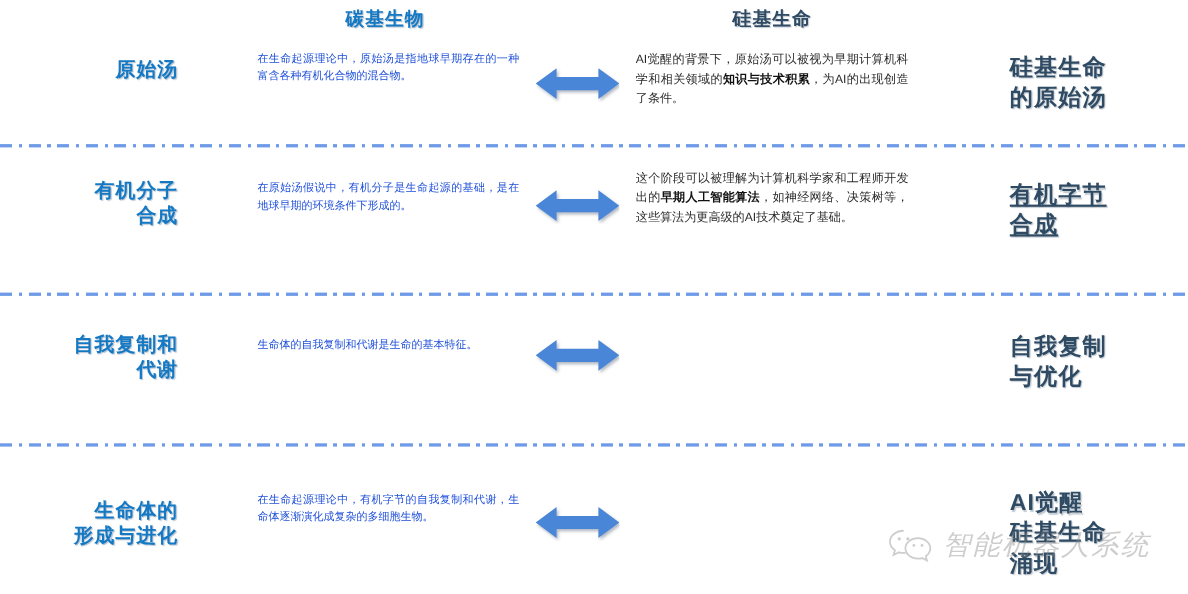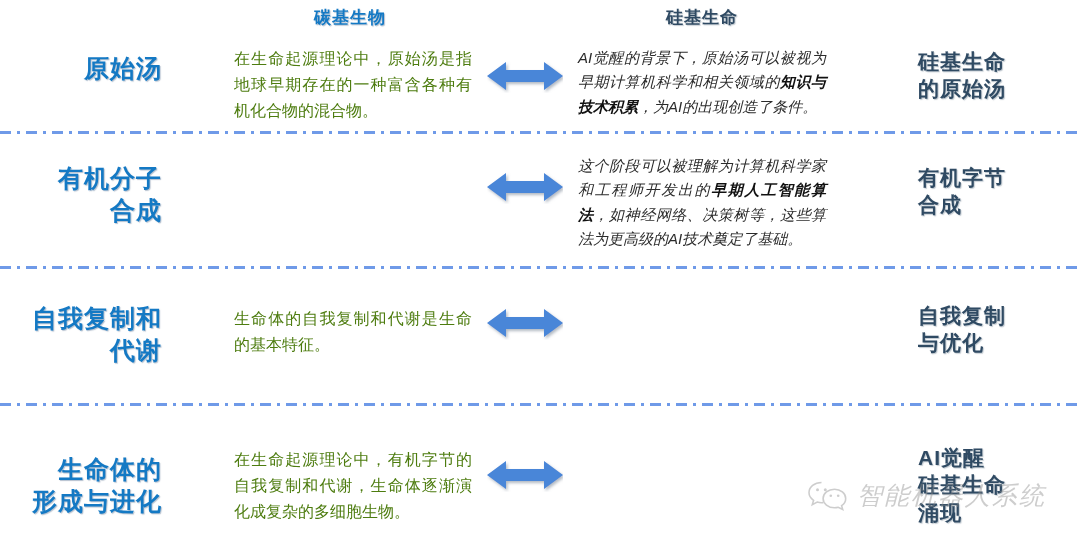--- a/index.html
+++ b/index.html
@@ -42,47 +42,46 @@
   #row-0 { top: 34px;  height: 92px; }
   #row-1 { top: 150px; height: 105px; }
   #row-2 { top: 288px; height: 100px; }
   #row-3 { top: 425px; height: 115px; }
 
   
   .left-label {
     position: absolute;
     left: 10px; width: 152px;
     text-align: right;
-    font-size: 25px;
+    font-size: 18px;
     font-weight: bold;
     line-height: 1.28;
     letter-spacing: 1px;
     color: #1479c4;
     text-shadow: 1px 1px 1px rgba(120,140,165,.55);
   }
 
   
   .carbon-text {
     position: absolute;
     left: 234px; width: 238px;
-    font-size: 16px;
+    font-size: 10px;
     line-height: 1.62;
-    color: #4d7c0f;
+    color: #1d4ed8;
     text-align: justify;
   }
 
   
   .silicon-text {
     position: absolute;
     left: 578px; width: 248px;
-    font-size: 15px;
+    font-size: 11px;
     line-height: 1.62;
     color: #2b2b2b;
     text-align: justify;
-    font-style: italic;
   }
   .carbon-text b, .silicon-text b { font-weight: bold; color: #111; }
 
   
   .right-label {
     position: absolute;
     left: 918px; width: 158px;
     text-align: left;
     font-size: 21px;
     font-weight: bold;
@@ -153,32 +152,33 @@
         </defs>
         <polygon filter="url(#ashadow0)" fill="#4a86d8" points="0,17 19,3 19,11 57,11 57,3 76,17 57,31 57,23 19,23 19,31"></polygon>
       </svg>
     </div>
     <div class="silicon-text" style="top:12px;">AI觉醒的背景下，原始汤可以被视为早期计算机科学和相关领域的<b>知识与技术积累</b>，为AI的出现创造了条件。</div>
     <div class="right-label" style="top:14px;">硅基生命<br>的原始汤</div>
   </div>
 
   <div class="row" id="row-1">
     <div class="left-label" style="top:12px;">有机分子<br>合成</div>
+    <div class="carbon-text" style="top:14px;">在原始汤假说中，有机分子是生命起源的基础，是在地球早期的环境条件下形成的。</div>
     <div class="arrow-wrap" style="top:20px;">
       <svg width="76" height="34" viewBox="0 0 76 34">
         <defs>
           <filter id="ashadow1" x="-30%" y="-30%" width="170%" height="170%">
             <feDropShadow dx="1.5" dy="2" stdDeviation="1.6" flood-color="#7f8a99" flood-opacity="0.6"></feDropShadow>
           </filter>
         </defs>
         <polygon filter="url(#ashadow1)" fill="#4a86d8" points="0,17 19,3 19,11 57,11 57,3 76,17 57,31 57,23 19,23 19,31"></polygon>
       </svg>
     </div>
     <div class="silicon-text" style="top:4px;">这个阶段可以被理解为计算机科学家和工程师开发出的<b>早期人工智能算法</b>，如神经网络、决策树等，这些算法为更高级的AI技术奠定了基础。</div>
-    <div class="right-label" style="top:14px;">有机字节<br>合成</div>
+    <div class="right-label" style="top:14px;text-decoration:underline;">有机字节<br>合成</div>
   </div>
 
   <div class="row" id="row-2">
     <div class="left-label" style="top:14px;">自我复制和<br>代谢</div>
     <div class="carbon-text" style="top:18px;">生命体的自我复制和代谢是生命的基本特征。</div>
     <div class="arrow-wrap" style="top:18px;">
       <svg width="76" height="34" viewBox="0 0 76 34">
         <defs>
           <filter id="ashadow2" x="-30%" y="-30%" width="170%" height="170%">
             <feDropShadow dx="1.5" dy="2" stdDeviation="1.6" flood-color="#7f8a99" flood-opacity="0.6"></feDropShadow>

